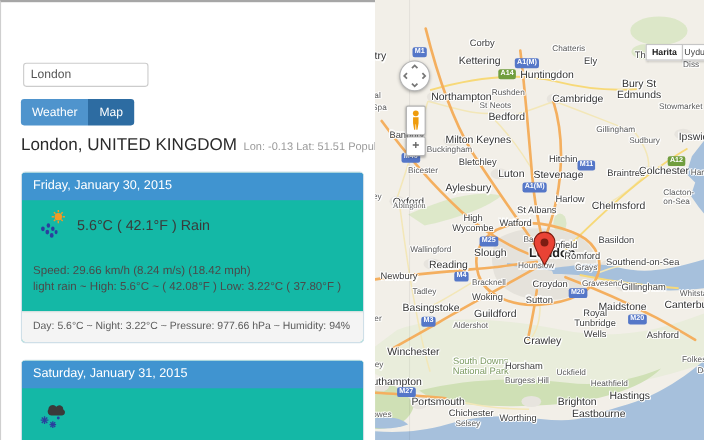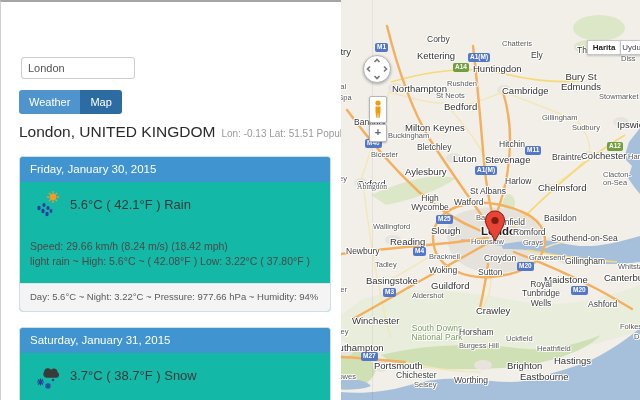--- a/index.html
+++ b/index.html
@@ -122,21 +122,20 @@
               <line x1="3" y1="18.5" x2="8" y2="23.5"></line>
                 <line x1="8" y1="18.5" x2="3" y2="23.5"></line>
               <line x1="10" y1="25" x2="16" y2="25"></line>
                 <line x1="13" y1="22" x2="13" y2="28"></line>
               <line x1="10.8" y1="22.8" x2="15.2" y2="27.2"></line>
                 <line x1="15.2" y1="22.8" x2="10.8" y2="27.2"></line>
             </g>
             <circle cx="18" cy="19" r="1.3" fill="#2b3f9e"></circle>
           </svg>
         </span>
-        <span class="temp-text">3.7°C ( 38.7°F ) Snow</span>
       </div>
     </div>
   </div>
 
   <div class="map-pane">
     <svg class="map-svg" width="299" height="400" viewBox="0 0 299 400">
       <rect width="299" height="400" fill="#f2efe8"></rect>
 
       <g fill="#d9e6c3" opacity="0.85">
         <ellipse cx="258" cy="28" rx="26" ry="13"></ellipse>
@@ -289,21 +288,21 @@
         <span class="mlbl sm" style="left: 279px; top: 323px;">Folkestone</span>
         <span class="mlbl c park" style="left: 96px; top: 324px;">South Downs
 National Park</span>
         <span class="mlbl" style="left: 118px; top: 328px;">Horsham</span>
         <span class="mlbl sm" style="left: 165px; top: 335px;">Uckfield</span>
         <span class="mlbl sm" style="left: -20px; top: 328px;">Romsey</span>
         <span class="mlbl sm" style="left: 293px; top: 333px;">Dover</span>
         <span class="mlbl md" style="left: -14px; top: 343px;">Southampton</span>
         <span class="mlbl md" style="left: 33px; top: 361px;">Portsmouth</span>
         <span class="mlbl sm" style="left: -8px; top: 373px;">Cowes</span>
-        <span class="mlbl" style="left: 55px; top: 371px;">Chichester</span>
+        <span class="mlbl" style="left: 67px; top: 371px;">Chichester</span>
         <span class="mlbl sm" style="left: 73px; top: 381px;">Selsey</span>
         <span class="mlbl sm" style="left: 118px; top: 342px;">Burgess Hill</span>
         <span class="mlbl md" style="left: 154px; top: 361px; margin-left: 12px;">Brighton</span>
         <span class="mlbl" style="left: 113px; top: 376px;">Worthing</span>
         <span class="mlbl sm" style="left: 179px; top: 345px; margin-left: 17px;">Heathfield</span>
         <span class="mlbl md" style="left: 213px; top: 356px;">Hastings</span>
         <span class="mlbl md" style="left: 179px; top: 372px;">Eastbourne</span>
         <span class="mbadge" style="left: 34px; top: 43px;">M1</span>
         <span class="mbadge" style="left: 127px; top: 53px;">A1(M)</span>
         <span class="mbadge a" style="left: 112px; top: 63px;">A14</span>

